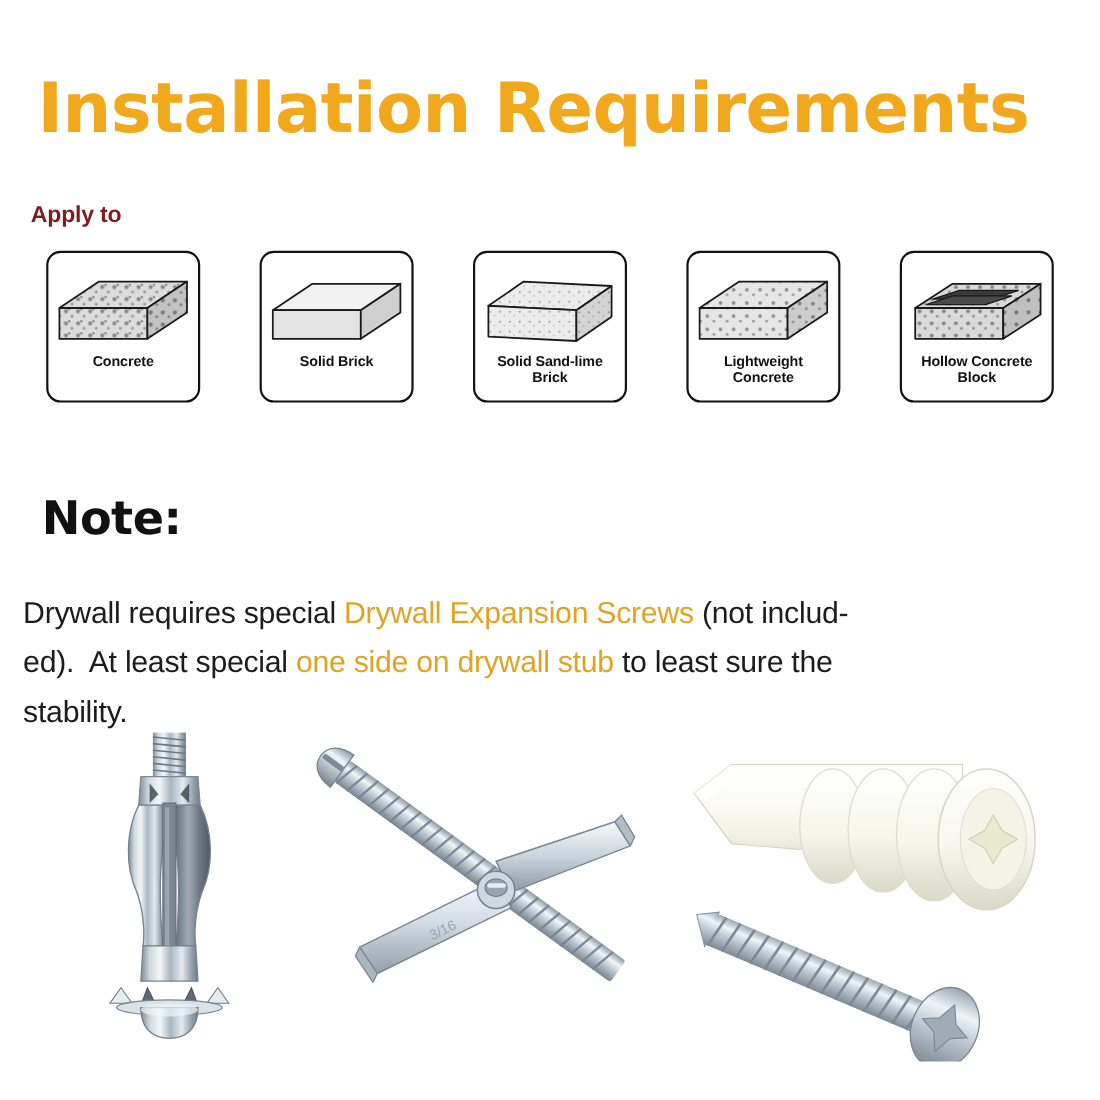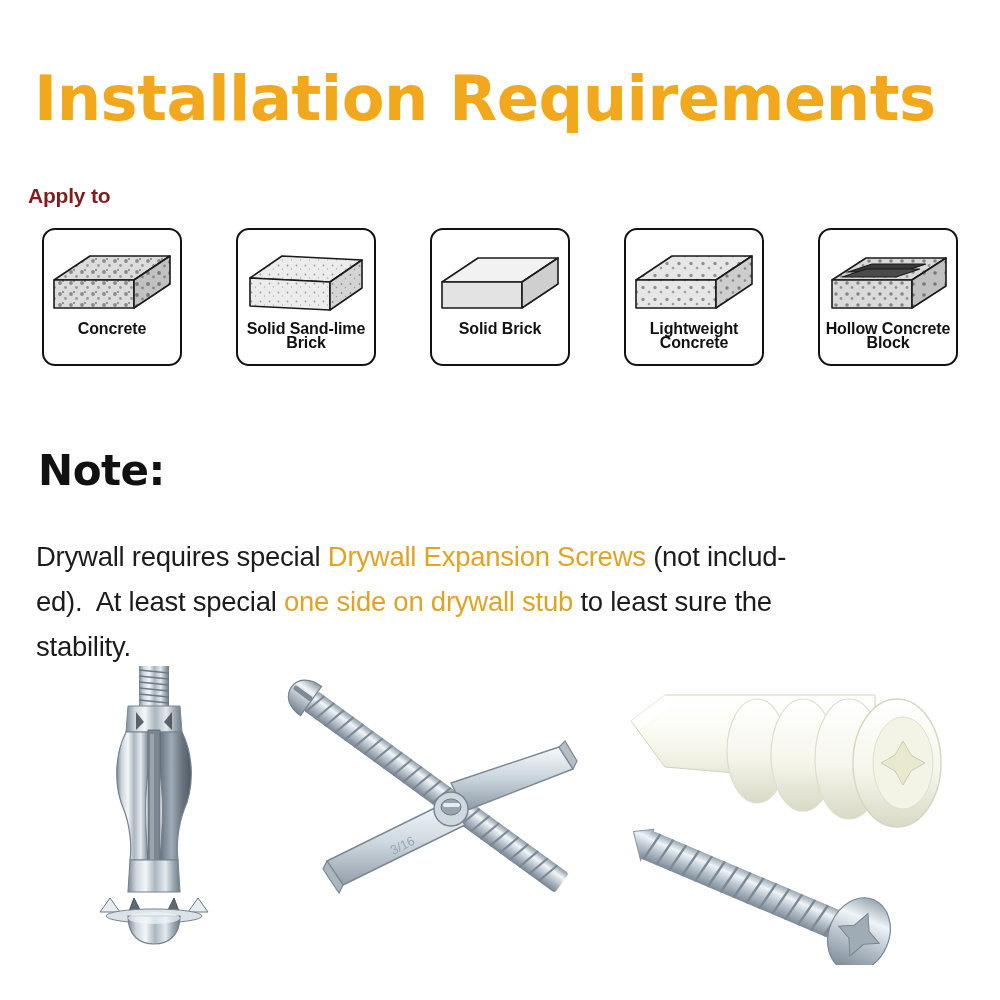--- a/index.html
+++ b/index.html
@@ -67,21 +67,21 @@
     align-items: center;
     justify-content: flex-start;
   }
   .material-art {
     width: 132px;
     height: 86px;
     margin-top: 6px;
     display: block;
   }
   .material-label {
-    font-size: 16px;
+    font-size: 13px;
     font-weight: 700;
     line-height: 14px;
     text-align: center;
     color: #111;
     padding: 0 4px;
     letter-spacing: -0.1px;
   }
 
   
   .note-heading {
@@ -89,21 +89,21 @@
     left: 38px;
     top: 446px;
     font-family: "DejaVu Sans", sans-serif;
     font-size: 42px;
     font-weight: 700;
     color: #111111;
     letter-spacing: -0.5px;
   }
   .note-body {
     position: absolute;
-    left: 36px;
+    left: 21px;
     top: 534px;
     width: 940px;
     font-size: 27.5px;
     line-height: 45px;
     color: #1c1c1c;
     letter-spacing: -0.25px;
     font-weight: 400;
   }
   .hl { color: #E0A425; }
 
@@ -147,47 +147,47 @@
       <polygon points="8,44 44,20 124,20 88,44" fill="url(#spk)" stroke="#1a1a1a" stroke-width="1.6" stroke-linejoin="round"></polygon>
       <polygon points="8,44 88,44 88,72 8,72" fill="url(#spk)" stroke="#1a1a1a" stroke-width="1.6" stroke-linejoin="round"></polygon>
       <polygon points="88,44 124,20 124,48 88,72" fill="url(#spkD)" stroke="#1a1a1a" stroke-width="1.6" stroke-linejoin="round"></polygon>
     </svg>
     <div class="material-label">Concrete</div>
   </div>
 
 
   <div class="material-card">
     <svg class="material-art" viewBox="0 0 132 86">
+      <polygon points="8,46 44,22 124,22 88,46" fill="#f2f2f2" stroke="#1a1a1a" stroke-width="1.6" stroke-linejoin="round"></polygon>
+      <polygon points="8,46 88,46 88,72 8,72" fill="#e3e3e3" stroke="#1a1a1a" stroke-width="1.6" stroke-linejoin="round"></polygon>
+      <polygon points="88,46 124,22 124,48 88,72" fill="#cfcfcf" stroke="#1a1a1a" stroke-width="1.6" stroke-linejoin="round"></polygon>
+    </svg>
+    <div class="material-label">Solid Brick</div>
+  </div>
+
+  <div class="material-card">
+    <svg class="material-art" viewBox="0 0 132 86">
       <defs>
         <pattern id="fspk" width="9" height="9" patternUnits="userSpaceOnUse">
           <rect width="9" height="9" fill="#ececec"></rect>
           <circle cx="2.5" cy="2.5" r="0.9" fill="#9e9e9e"></circle>
           <circle cx="6.5" cy="6" r="0.7" fill="#adadad"></circle>
         </pattern>
         <pattern id="fspkD" width="9" height="9" patternUnits="userSpaceOnUse">
           <rect width="9" height="9" fill="#d4d4d4"></rect>
           <circle cx="2.5" cy="3" r="0.9" fill="#8d8d8d"></circle>
           <circle cx="6.5" cy="6.5" r="0.7" fill="#989898"></circle>
         </pattern>
       </defs>
       <polygon points="10,42 42,20 122,24 90,46" fill="url(#fspk)" stroke="#1a1a1a" stroke-width="1.6" stroke-linejoin="round"></polygon>
       <polygon points="10,42 90,46 90,74 10,70" fill="url(#fspk)" stroke="#1a1a1a" stroke-width="1.6" stroke-linejoin="round"></polygon>
       <polygon points="90,46 122,24 122,52 90,74" fill="url(#fspkD)" stroke="#1a1a1a" stroke-width="1.6" stroke-linejoin="round"></polygon>
     </svg>
     <div class="material-label" style="white-space:pre-line">Solid Sand-lime
 Brick</div>
-  </div>
-
-  <div class="material-card">
-    <svg class="material-art" viewBox="0 0 132 86">
-      <polygon points="8,46 44,22 124,22 88,46" fill="#f2f2f2" stroke="#1a1a1a" stroke-width="1.6" stroke-linejoin="round"></polygon>
-      <polygon points="8,46 88,46 88,72 8,72" fill="#e3e3e3" stroke="#1a1a1a" stroke-width="1.6" stroke-linejoin="round"></polygon>
-      <polygon points="88,46 124,22 124,48 88,72" fill="#cfcfcf" stroke="#1a1a1a" stroke-width="1.6" stroke-linejoin="round"></polygon>
-    </svg>
-    <div class="material-label">Solid Brick</div>
   </div>
 
   <div class="material-card">
     <svg class="material-art" viewBox="0 0 132 86">
       <defs>
         <pattern id="lspk" width="12" height="12" patternUnits="userSpaceOnUse">
           <rect width="12" height="12" fill="#e6e6e6"></rect>
           <circle cx="3" cy="3.5" r="1.7" fill="#8f8f8f"></circle>
           <circle cx="9" cy="8" r="1.3" fill="#9c9c9c"></circle>
         </pattern>

